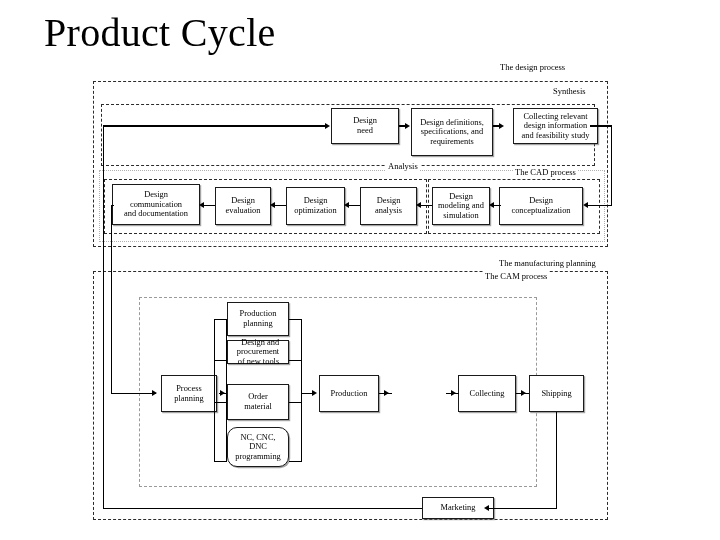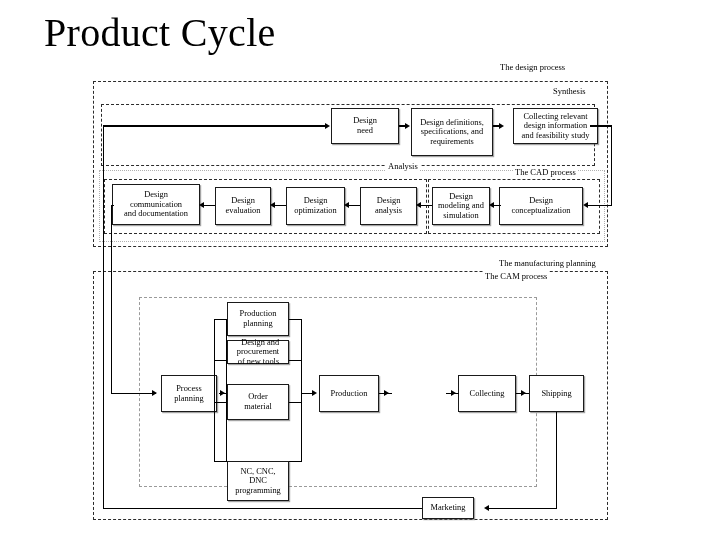--- a/index.html
+++ b/index.html
@@ -264,21 +264,21 @@
       </div>
     </div>
 
     <div class="node" style="left:227px; top:384px; width:62px; height:36px;">
       <div>
         <span>Order</span>
         <span>material</span>
       </div>
     </div>
 
-    <div class="node" style="left:227px; top:461px; width:62px; height:40px;">
+    <div class="node" style="left:227px; top:427px; width:62px; height:40px;border-radius:10px;">
       <div>
         <span>NC, CNC,</span>
         <span>DNC</span>
         <span>programming</span>
       </div>
     </div>
 
     <div class="ln h" style="left:219px; top:392.6px; width:8px;"></div>
     <div class="arw right" style="left:220px; top:390px;"></div>
 
@@ -319,21 +319,21 @@
 
     <div class="ln h" style="left:379px; top:392.6px; width:13px;"></div>
     <div class="arw right" style="left:384px; top:390px;"></div>
 
     <div class="ln h" style="left:446px; top:392.6px; width:13px;"></div>
     <div class="arw right" style="left:451px; top:390px;"></div>
 
     <div class="ln h" style="left:516px; top:392.6px; width:13px;"></div>
     <div class="arw right" style="left:521px; top:390px;"></div>
 
-    <div class="node" style="left:422px; top:497px; width:52px; height:22px;">
+    <div class="node" style="left:422px; top:497px; width:72px; height:22px;">
       <div>
         <span>Marketing</span>
       </div>
     </div>
 
     <div class="ln v" style="left:556px; top:412px; height:96px;"></div>
     <div class="ln h" style="left:487px; top:507.6px; width:70px;"></div>
     <div class="arw left" style="left:484px; top:505px;"></div>
 
     <div class="ln h" style="left:103px; top:507.6px; width:319px;"></div>

